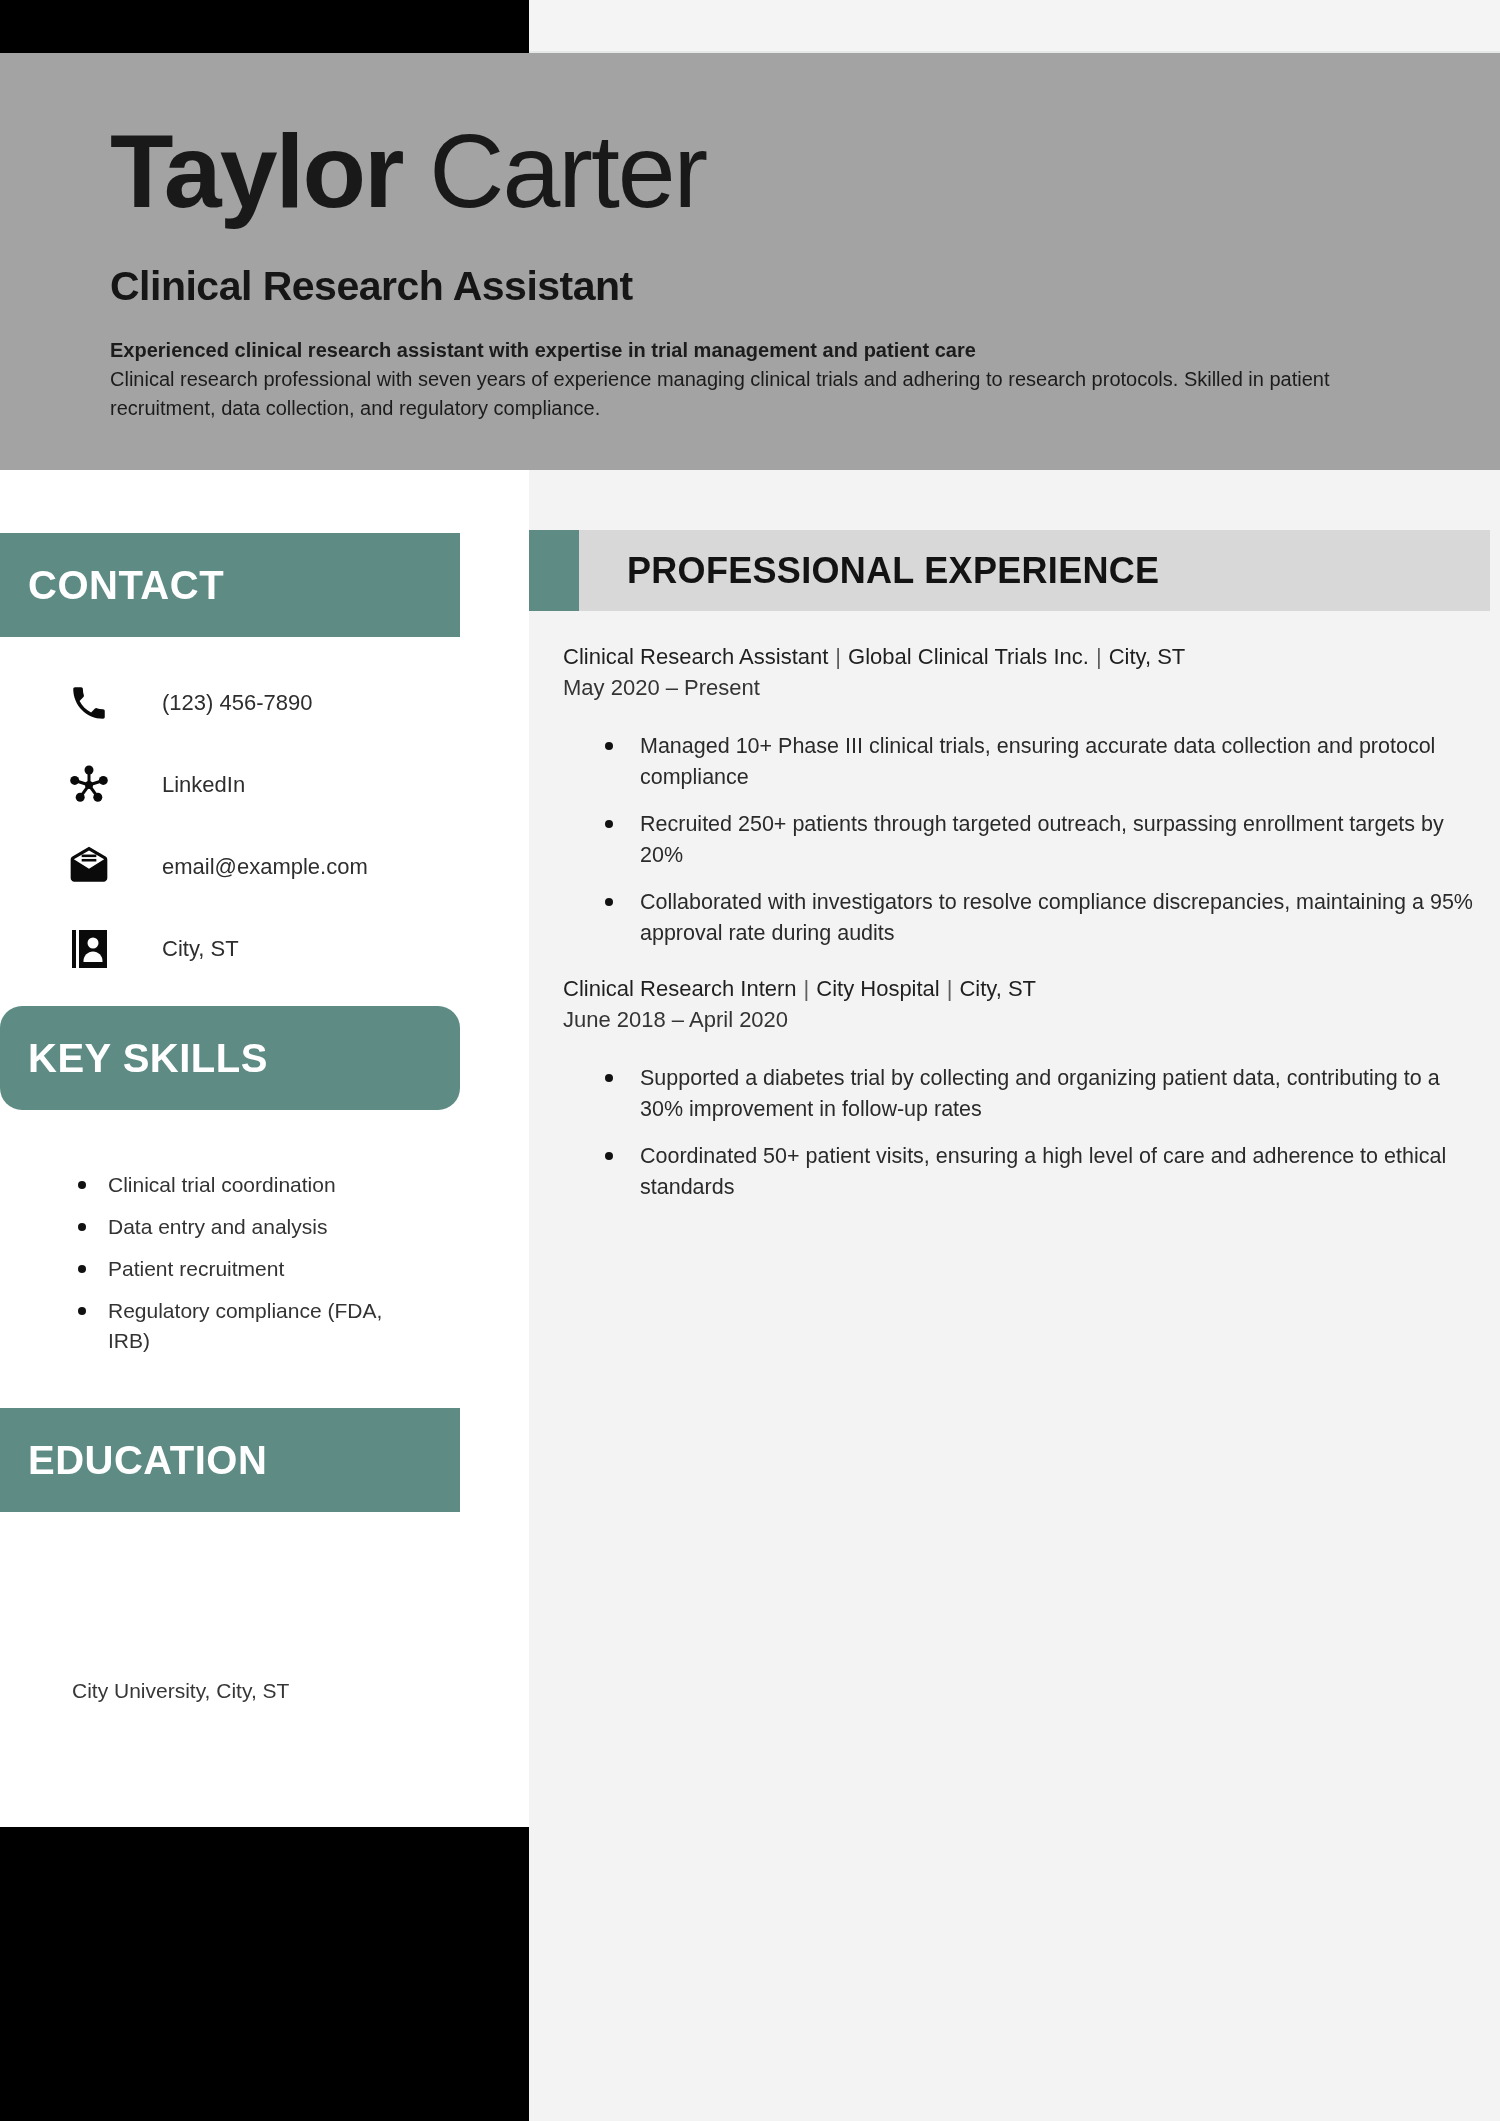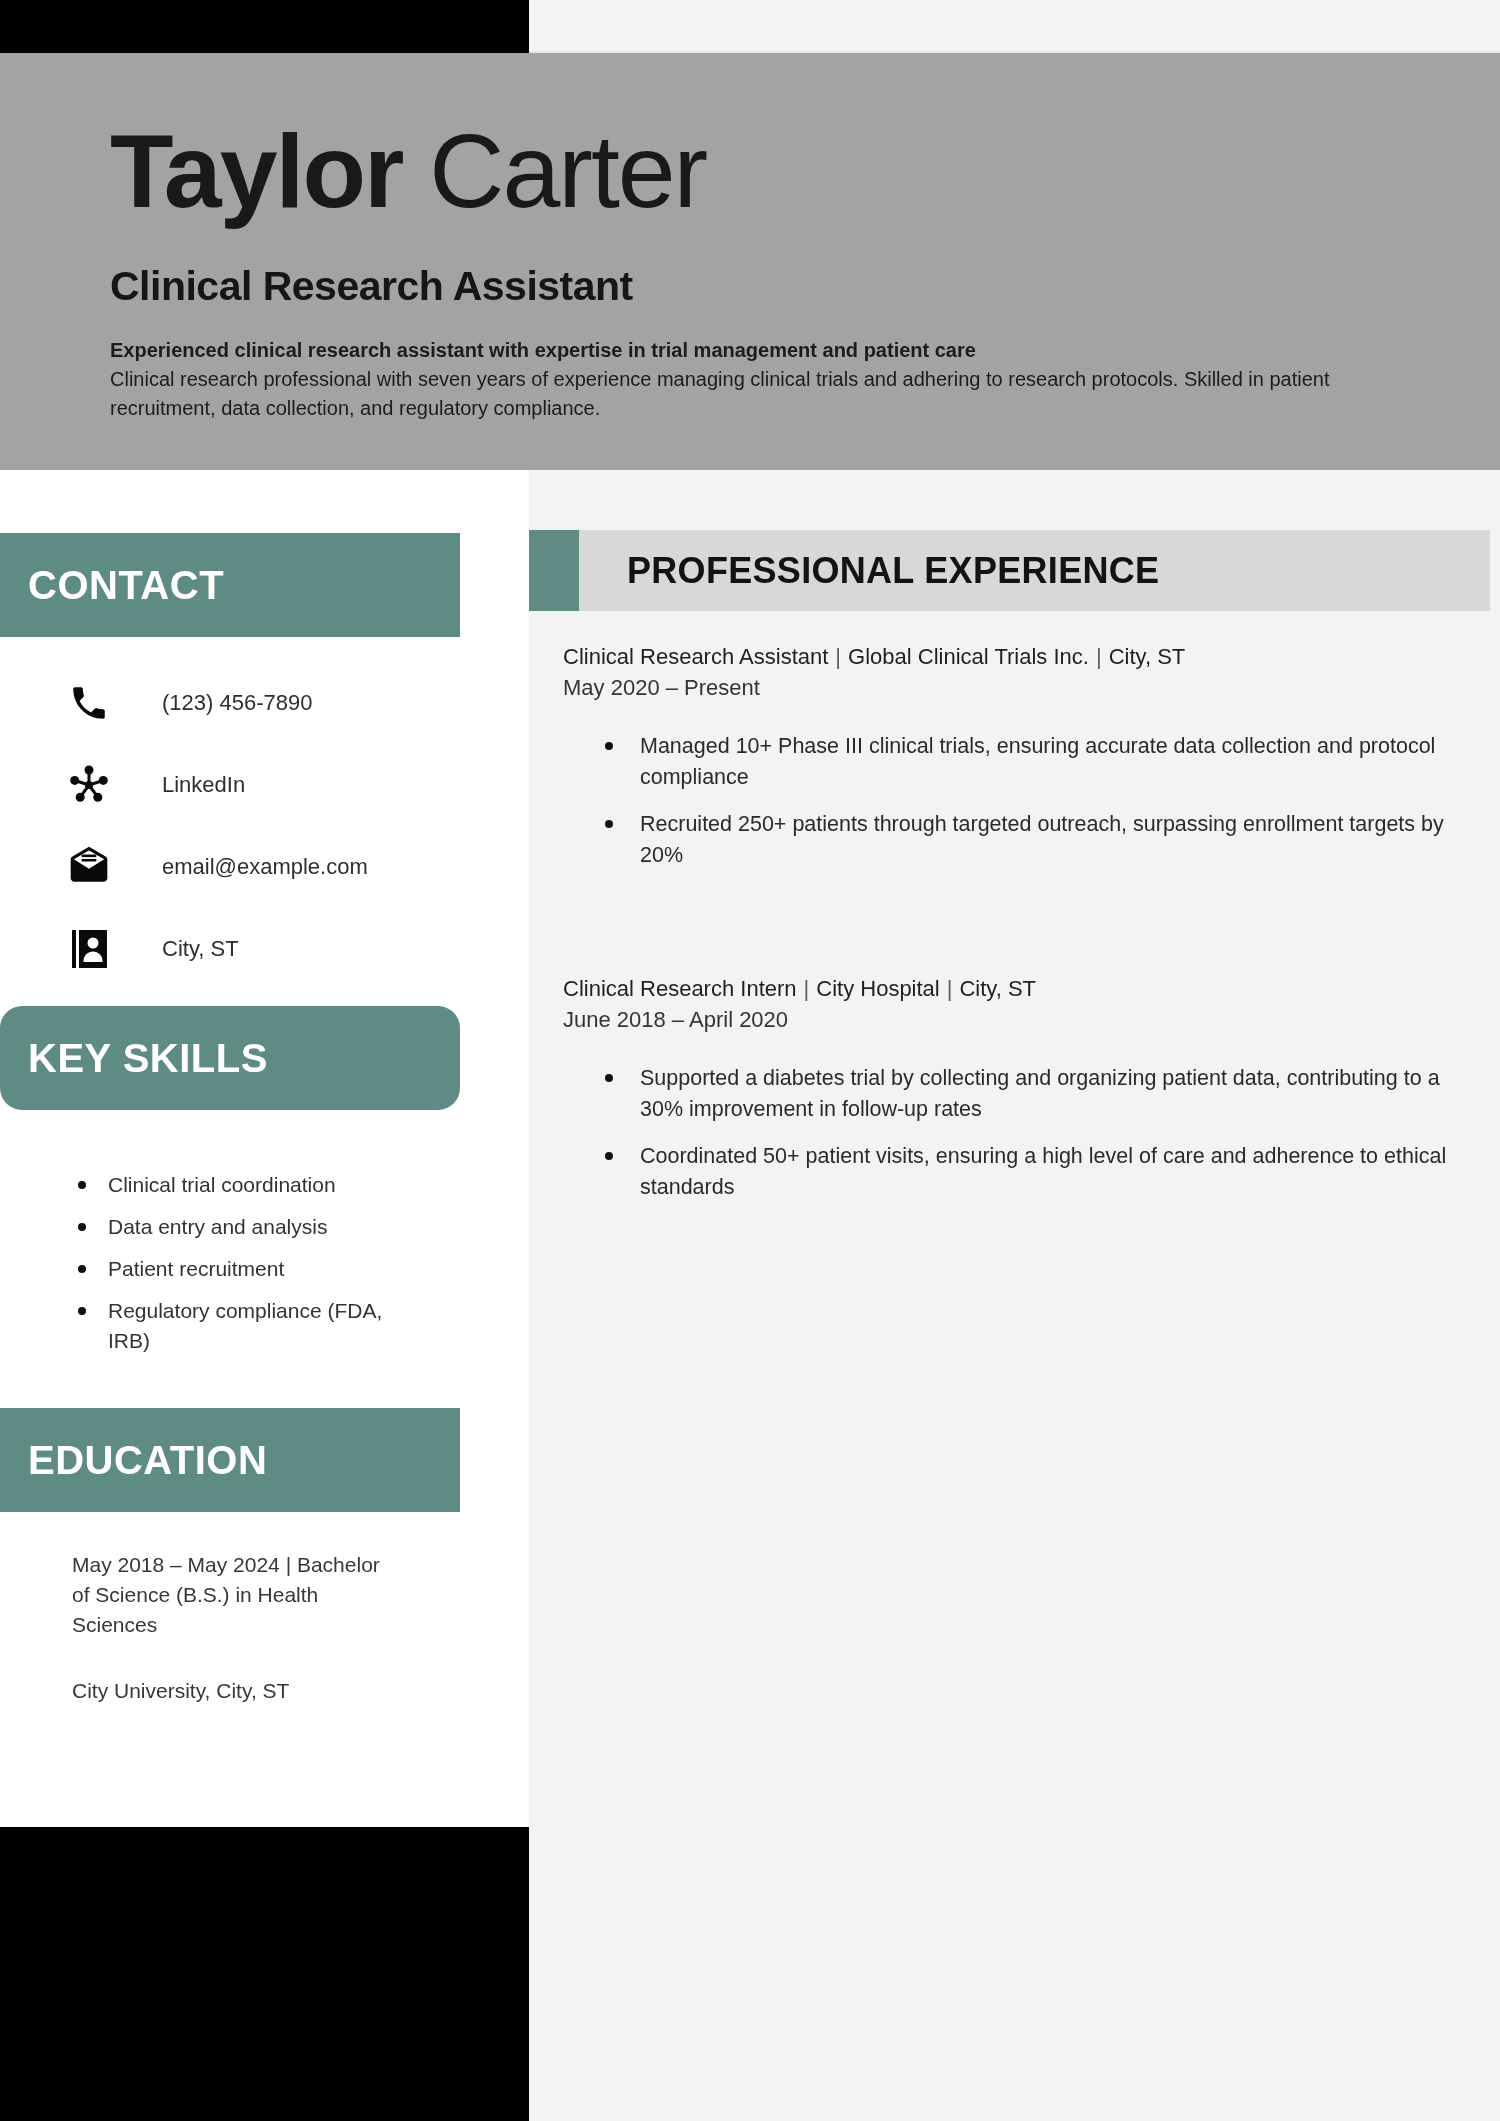--- a/index.html
+++ b/index.html
@@ -174,21 +174,20 @@
       <div class="skill-item">
         <span class="dot"></span>
         <span>Regulatory compliance (FDA, IRB)</span>
       </div>
     </div>
 
     <div class="side-block block-education">
       <span class="side-block-title">EDUCATION</span>
     </div>
 
-    <div class="edu-degree">May 2018 – May 2024 | Bachelor of Science (B.S.) in Health Sciences</div>
     <div class="edu-school">City University, City, ST</div>
 
   </div>
 
   <div class="main">
 
     <div class="pe-accent"></div>
     <div class="pe-bar">
       <span class="pe-title">PROFESSIONAL EXPERIENCE</span>
     </div>
@@ -200,20 +199,24 @@
       <div class="job-dates">May 2020 – Present</div>
       <div class="job-bullets">
         <div class="bullet">
           <span class="dot"></span>
           <span class="bullet-text">Managed 10+ Phase III clinical trials, ensuring accurate data collection and protocol compliance</span>
         </div>
         <div class="bullet">
           <span class="dot"></span>
           <span class="bullet-text">Recruited 250+ patients through targeted outreach, surpassing enrollment targets by 20%</span>
         </div>
+        <div class="bullet">
+          <span class="dot"></span>
+          <span class="bullet-text">Collaborated with investigators to resolve compliance discrepancies, maintaining a 95% approval rate during audits</span>
+        </div>
       </div>
     </div>
 
     <div class="job job-2">
       <div class="job-title-line">
         <span>Clinical Research Intern</span><span class="sep">|</span><span>City Hospital</span><span class="sep">|</span><span>City, ST</span>
       </div>
       <div class="job-dates">June 2018 – April 2020</div>
       <div class="job-bullets">
         <div class="bullet">

